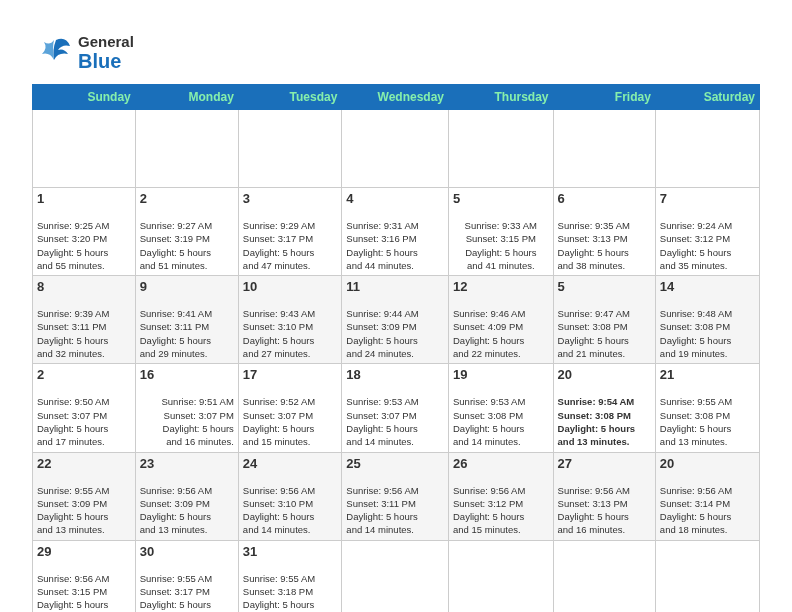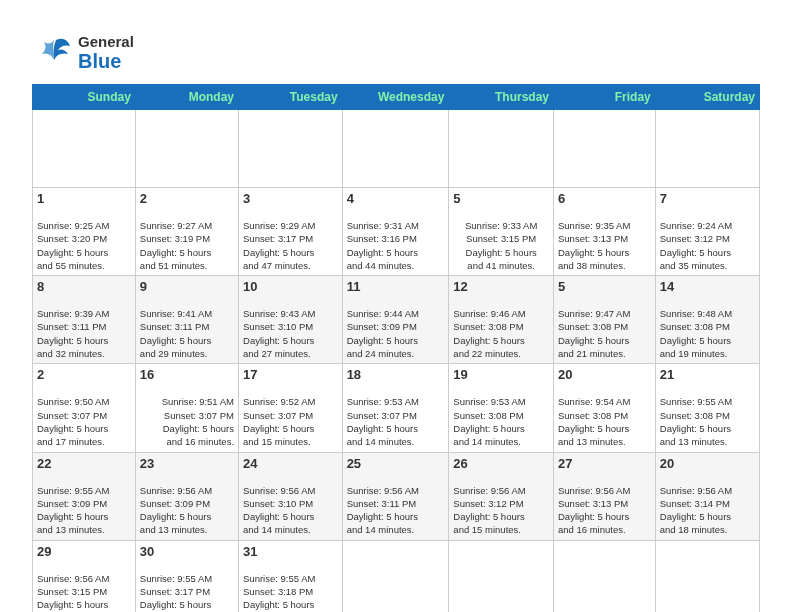--- a/index.html
+++ b/index.html
@@ -201,21 +201,21 @@
           <td>
             <span class="day-num">11</span>
             <div class="day-info" style="white-space: pre-line;">Sunrise: 9:44 AM
 Sunset: 3:09 PM
 Daylight: 5 hours
 and 24 minutes.</div>
           </td>
           <td>
             <span class="day-num">12</span>
             <div class="day-info" style="white-space: pre-line;">Sunrise: 9:46 AM
-Sunset: 3:08 PM
+Sunset: 4:09 PM
 Daylight: 5 hours
 and 22 minutes.</div>
           </td>
           <td>
             <span class="day-num">5</span>
             <div class="day-info" style="white-space: pre-line;">Sunrise: 9:47 AM
 Sunset: 3:08 PM
 Daylight: 5 hours
 and 21 minutes.</div>
           </td>
@@ -258,21 +258,21 @@
           </td>
           <td>
             <span class="day-num">19</span>
             <div class="day-info" style="white-space: pre-line;">Sunrise: 9:53 AM
 Sunset: 3:08 PM
 Daylight: 5 hours
 and 14 minutes.</div>
           </td>
           <td>
             <span class="day-num">20</span>
-            <div class="day-info" style="white-space: pre-line;">Sunrise: 9:54 AM
+            <div class="day-info" style="white-space: pre-line; font-weight: bold;">Sunrise: 9:54 AM
 Sunset: 3:08 PM
 Daylight: 5 hours
 and 13 minutes.</div>
           </td>
           <td>
             <span class="day-num">21</span>
             <div class="day-info" style="white-space: pre-line;">Sunrise: 9:55 AM
 Sunset: 3:08 PM
 Daylight: 5 hours
 and 13 minutes.</div>

